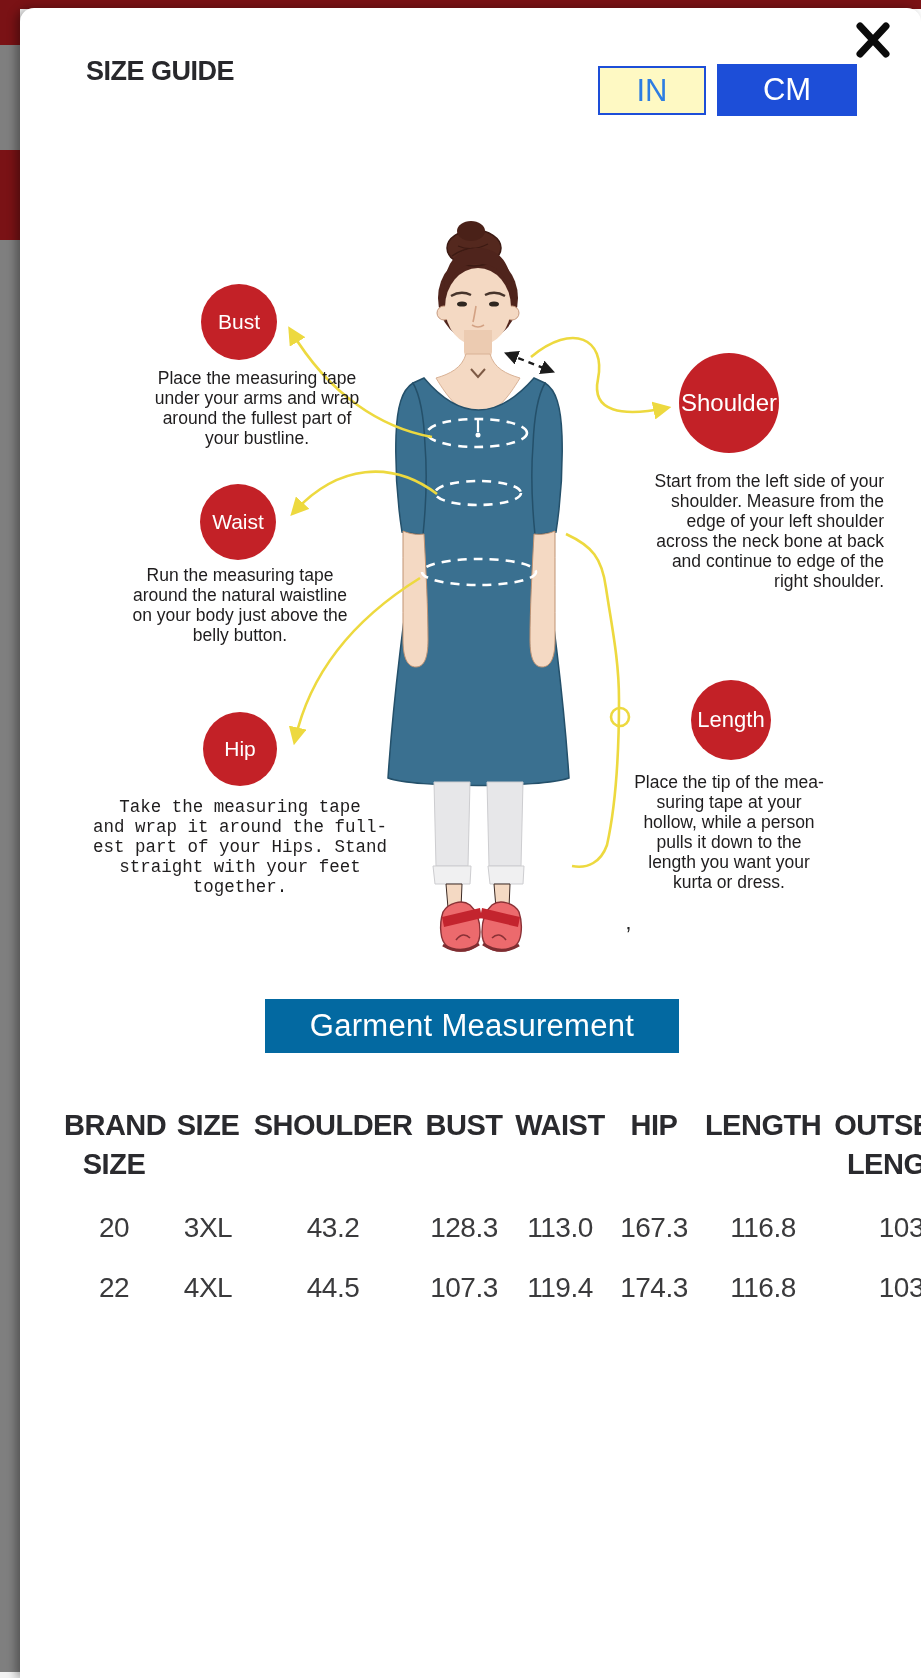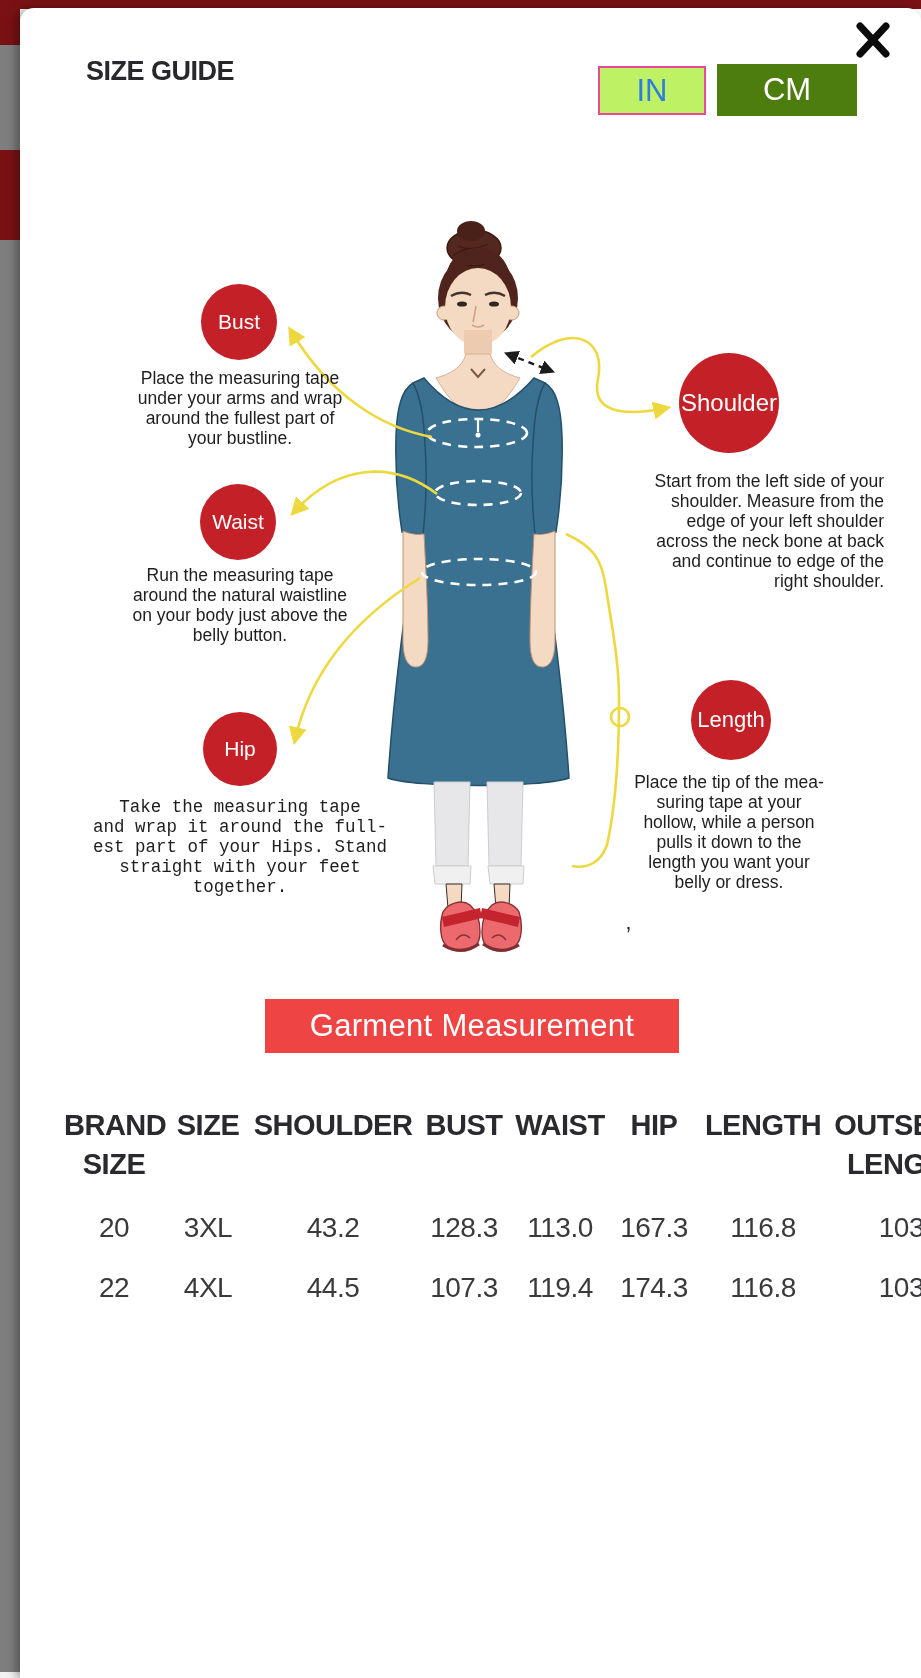--- a/index.html
+++ b/index.html
@@ -10,44 +10,44 @@
   .side-maroon-top{left:0;top:0;width:20px;height:45px;background:#7a1215;}
   .side-maroon-2{left:0;top:150px;width:20px;height:90px;background:#7a1215;}
   .side-bottom-light{left:0;top:1672px;width:20px;height:6px;background:#f2f2f2;}
   .top-band{left:0;top:0;width:921px;height:9px;background:#7a1215;}
   
   .modal{left:20px;top:8px;width:901px;height:1670px;background:#fff;
     border-radius:14px 14px 0 0;box-shadow:-4px 0 10px rgba(0,0,0,.35);}
   .page-title{left:86px;top:56px;font-size:27px;font-weight:800;letter-spacing:-0.5px;color:#28282c;}
   .close-btn{left:855px;top:22px;width:36px;height:36px;cursor:pointer;}
   .btn{display:flex;align-items:center;justify-content:center;font-size:31px;cursor:pointer;}
-  .btn-in{left:598px;top:66px;width:108px;height:49px;background:#bef264;border:2px solid #ec4899;
+  .btn-in{left:598px;top:66px;width:108px;height:49px;background:#fef9c3;border:2px solid #1d4ed8;
     color:#2d7de2;box-sizing:border-box;}
-  .btn-cm{left:717px;top:64px;width:140px;height:52px;background:#4d7c0f;color:#fff;border:none;}
+  .btn-cm{left:717px;top:64px;width:140px;height:52px;background:#1d4ed8;color:#fff;border:none;}
   
   .figure-svg{left:0;top:0;width:921px;height:1678px;pointer-events:none;}
   
   .circle{border-radius:50%;background:#c32127;color:#fff;display:flex;
     align-items:center;justify-content:center;}
   .c-bust{left:201px;top:284px;width:76px;height:76px;font-size:21px;}
   .c-waist{left:200px;top:484px;width:76px;height:76px;font-size:21px;}
   .c-hip{left:203px;top:712px;width:74px;height:74px;font-size:21px;}
   .c-shoulder{left:679px;top:353px;width:100px;height:100px;font-size:24px;}
   .c-length{left:691px;top:680px;width:80px;height:80px;font-size:22px;}
   
   .desc{font-size:17.5px;line-height:20px;color:#1f1d1e;text-align:center;}
   [data-bind-lines]{white-space:pre-line;}
-  .d-bust{left:85px;top:368px;width:310px;}
+  .d-bust{left:102px;top:368px;width:310px;}
   .d-waist{left:85px;top:565px;width:310px;}
   .d-hip{left:85px;top:797px;width:310px;font-family:Liberation Mono, monospace;}
   .d-shoulder{left:574px;top:471px;width:310px;text-align:right;}
   .d-length{left:599px;top:772px;width:260px;}
   .stray-mark{left:626px;top:922px;font-size:22px;color:#222;}
   
-  .banner{left:265px;top:999px;width:414px;height:54px;background:#ef4444;color:#fff;
+  .banner{left:265px;top:999px;width:414px;height:54px;background:#0369a1;color:#fff;
     display:flex;align-items:center;justify-content:center;font-size:31px;letter-spacing:0.3px;}
   
   .trow{left:64px;display:grid;grid-template-columns:100px 88px 162px 100px 92px 96px 122px 162px;width:922px;}
   .trow > div{text-align:center;}
   .thead{top:1106px;font-size:29px;font-weight:700;line-height:39px;color:#2a2a2e;letter-spacing:-0.5px;}
   .tdata{font-size:28px;font-weight:400;color:#3a3a3c;letter-spacing:-0.5px;}
   .r1{top:1212px;} .r2{top:1272px;}
 </style>
 </head>
 <body>
@@ -182,21 +182,21 @@
 shoulder. Measure from the
 edge of your left shoulder
 across the neck bone at back
 and continue to edge of the
 right shoulder.</div>
 <div class="abs desc d-length" data-bind-lines="guide.points.4.lines">Place the tip of the mea-
 suring tape at your
 hollow, while a person
 pulls it down to the
 length you want your
-belly or dress.</div>
+kurta or dress.</div>
 <div class="abs stray-mark" data-bind="guide.stray_mark">’</div>
 
 <div class="abs banner" data-bind="section.banner">Garment Measurement</div>
 
 <div class="abs trow thead">
   <div data-bind-lines="table.headers.0.lines">BRAND
 SIZE</div>
   <div data-bind-lines="table.headers.1.lines">SIZE</div>
   <div data-bind-lines="table.headers.2.lines">SHOULDER</div>
   <div data-bind-lines="table.headers.3.lines">BUST</div>

